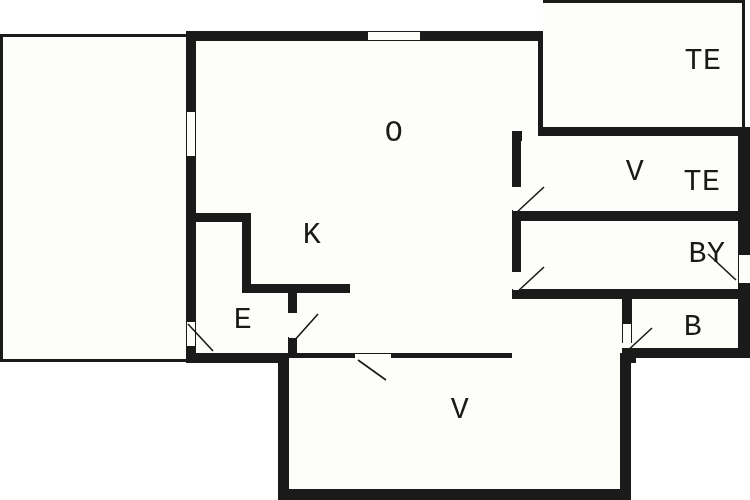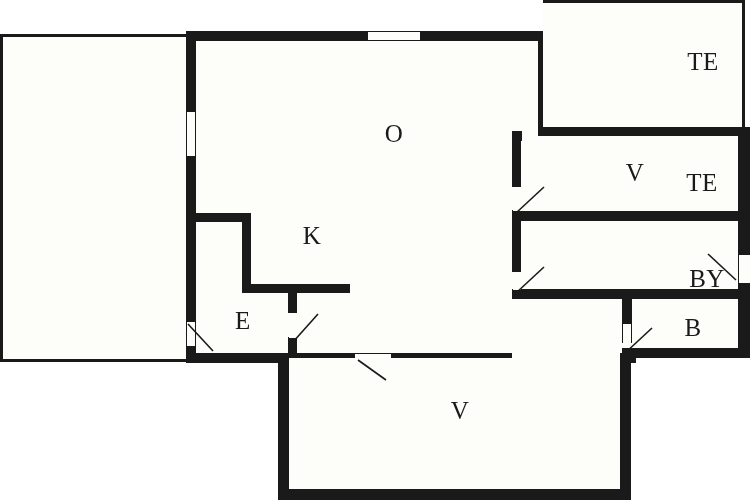--- a/index.html
+++ b/index.html
@@ -31,22 +31,22 @@
     position: absolute;
     background: #fdfdfa;
   }
   .opening {
     position: absolute;
     background: #fdfdfa;
   }
   .label {
     position: absolute;
     color: #1a1a1a;
-    font-family: Liberation Serif, serif;
-    font-size: 25px;
+    font-family: Liberation Mono, monospace;
+    font-size: 30px;
     font-weight: 400;
     letter-spacing: 0.5px;
     line-height: 1;
     white-space: nowrap;
     transform: translate(-50%, -50%);
     user-select: none;
   }
   .swing {
     position: absolute;
     overflow: visible;
@@ -162,17 +162,17 @@
   <div class="label" style="left:243px; top:320px;">E</div>
 
   <div class="label" style="left:460px; top:410px;">V</div>
 
   <div class="label" style="left:703px; top:61px;">TE</div>
 
   <div class="label" style="left:635px; top:172px;">V</div>
 
   <div class="label" style="left:702px; top:182px;">TE</div>
 
-  <div class="label" style="left:707px; top:254px;margin-top:24px;">BY</div>
+  <div class="label" style="left:707px; top:254px;">BY</div>
 
   <div class="label" style="left:693px; top:327px;">B</div>
 
 </div>
 
 </body></html>

